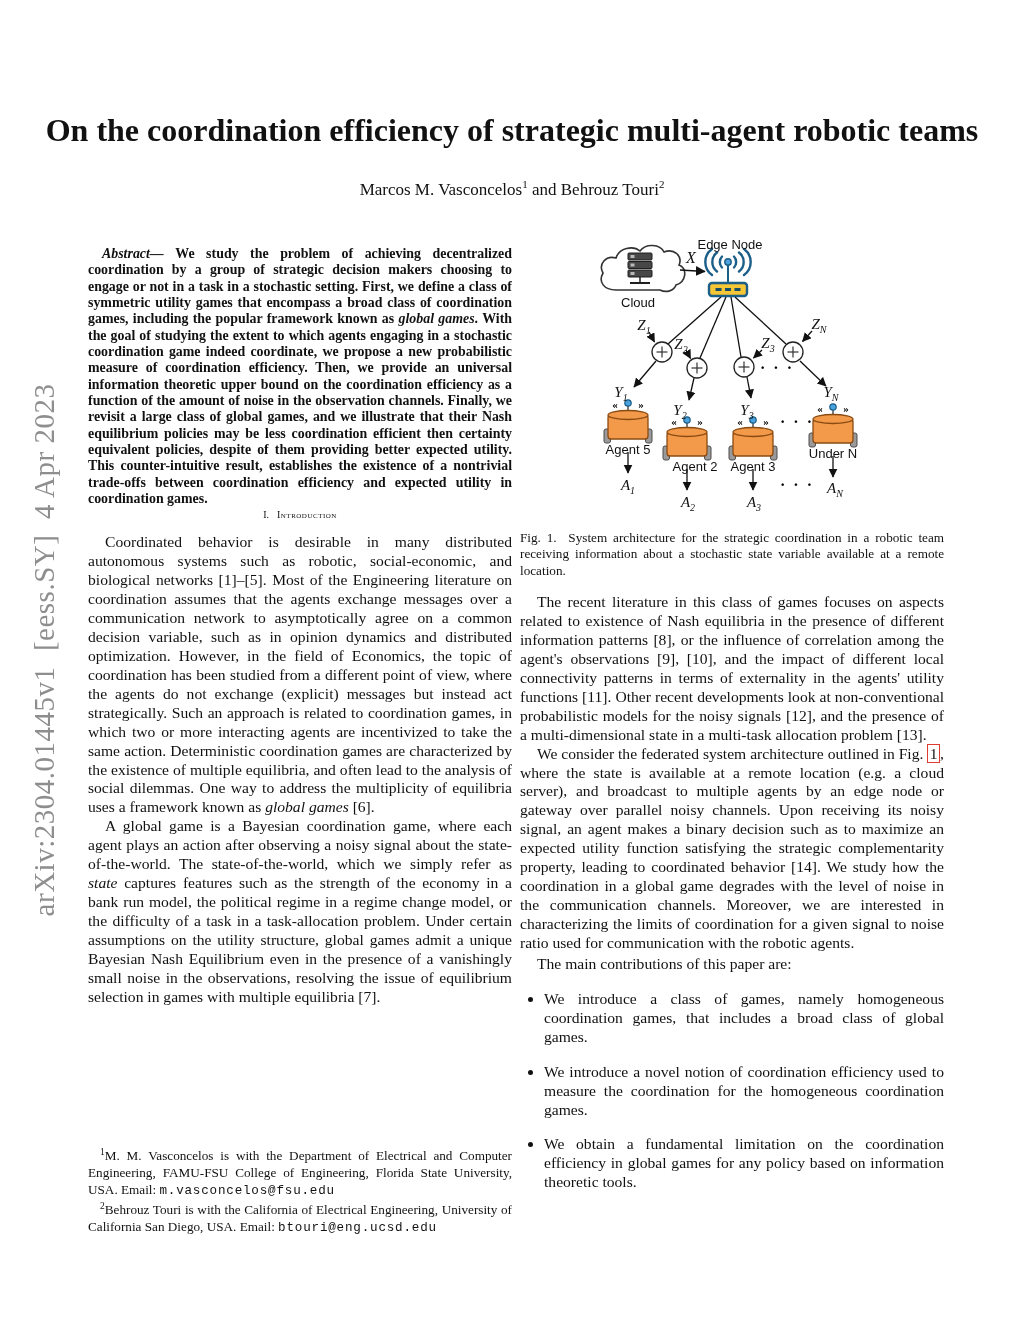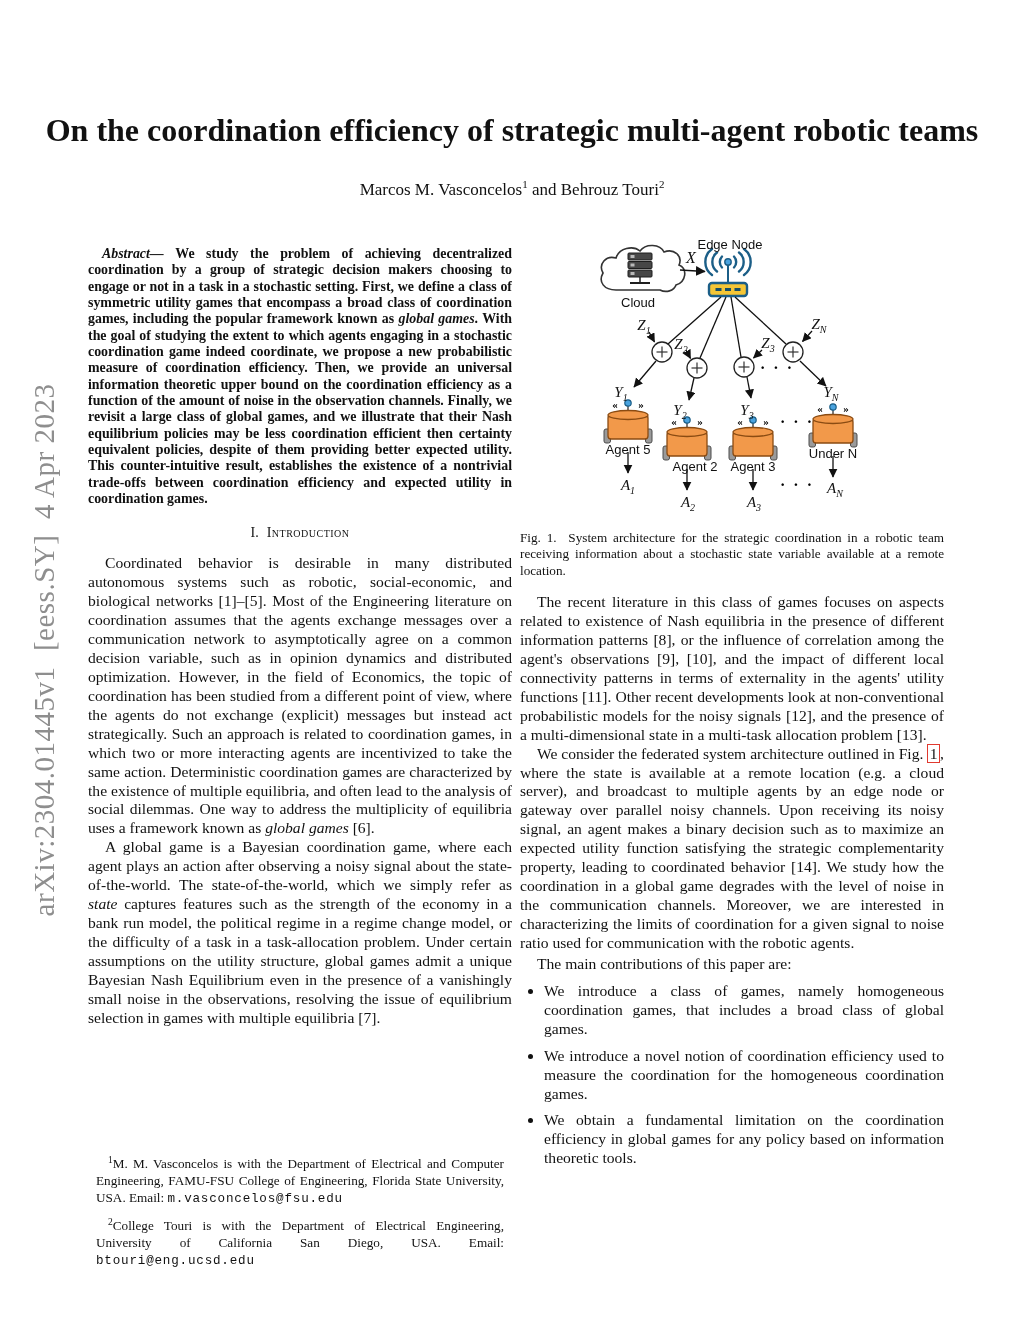--- a/index.html
+++ b/index.html
@@ -43,22 +43,22 @@
 
   .abstract{
     font-size:13.9px;font-weight:bold;line-height:1.175;
   }
   .abstract .ab-label{font-style:italic;}
   .abstract .it{font-style:italic;}
   .abstract p{margin:0;text-indent:14px;}
 
   .sec-head{
     text-align:center;
-    font-size:14px;
-    margin:18px 0 13px 0;
+    font-size:10px;
+    margin:2px 0 13px 0;
     font-weight:normal;
   }
   .sec-head .sc{font-variant:small-caps;letter-spacing:0.5px;}
   .sec-head .num{margin-right:8px;}
 
   .body-par{
     font-size:15.6px;line-height:1.215;margin:0;
     text-indent:17px;
   }
   .body-par .it{font-style:italic;}
@@ -68,21 +68,21 @@
     padding:0 1.5px;
     line-height:1;
     cursor:pointer;
   }
 
   
   .footnotes{
     position:absolute;left:88px;top:1146px;width:424px;
     font-size:13.2px;line-height:1.27;text-align:justify;
   }
-  .footnotes p{margin:8px;text-indent:12px;}
+  .footnotes p{margin:0;text-indent:12px;}
   .footnotes sup{font-size:9.5px;}
   .mono{
     font-family:"Liberation Mono", monospace;
     font-size:12.6px;letter-spacing:0.8px;
   }
 
   
   .figure{
     position:relative;width:424px;height:284px;
     margin:0 0 6px 0;
@@ -107,21 +107,21 @@
   }
 
   .contrib-intro{margin-top:2px;}
 
   ul.contribs{
     margin:2px 0 0 6px;padding-left:18px;
   }
   ul.contribs li{
     font-size:15.6px;line-height:1.215;
     text-align:justify;
-    margin:8px 0 1px 0;
+    margin:16px 0 1px 0;
   }
 </style>
 </head>
 <body>
 
 <div class="page">
 
   <div class="watermark">arXiv:2304.01445v1  [eess.SY]  4 Apr 2023</div>
 
   <div class="title">On the coordination efficiency of strategic multi-agent robotic teams</div>
@@ -135,21 +135,21 @@
 
     <div class="sec-head"><span class="num">I.</span><span class="sc">Introduction</span></div>
 
     <p class="body-par"><span>Coordinated behavior is desirable in many distributed autonomous systems such as robotic, social-economic, and biological networks [1]–[5]. Most of the Engineering literature on coordination assumes that the agents exchange messages over a communication network to asymptotically agree on a common decision variable, such as in opinion dynamics and distributed optimization. However, in the field of Economics, the topic of coordination has been studied from a different point of view, where the agents do not exchange (explicit) messages but instead act strategically. Such an approach is related to coordination games, in which two or more interacting agents are incentivized to take the same action. Deterministic coordination games are characterized by the existence of multiple equilibria, and often lead to the analysis of social dilemmas. One way to address the multiplicity of equilibria uses a framework known as </span><span class="it">global games</span><span> [6].</span></p>
 
     <p class="body-par"><span>A global game is a Bayesian coordination game, where each agent plays an action after observing a noisy signal about the state-of-the-world. The state-of-the-world, which we simply refer as </span><span class="it">state</span><span> captures features such as the strength of the economy in a bank run model, the political regime in a regime change model, or the difficulty of a task in a task-allocation problem. Under certain assumptions on the utility structure, global games admit a unique Bayesian Nash Equilibrium even in the presence of a vanishingly small noise in the observations, resolving the issue of equilibrium selection in games with multiple equilibria [7].</span></p>
   </div>
 
   <div class="footnotes">
     <p><sup>1</sup><span>M. M. Vasconcelos is with the Department of Electrical and Computer Engineering, FAMU-FSU College of Engineering, Florida State University, USA. Email: </span><span class="mono">m.vasconcelos@fsu.edu</span></p>
-    <p><sup>2</sup><span>College Touri is with the Department of Electrical Engineering, University of California San Diego, USA. Email: </span><span class="mono">btouri@eng.ucsd.edu</span></p>
+    <p><sup>2</sup><span>Behrouz Touri is with the California of Electrical Engineering, University of California San Diego, USA. Email: </span><span class="mono">btouri@eng.ucsd.edu</span></p>
   </div>
 
   <div class="col col-right">
 
     <div class="figure">
       <svg width="424" height="284" viewBox="0 0 424 284">
         <defs>
           <marker id="ah" markerWidth="8" markerHeight="8" refX="6.5" refY="3.5" orient="auto">
             <path d="M0,0 L7,3.5 L0,7 Z" fill="#111"></path>
           </marker>

